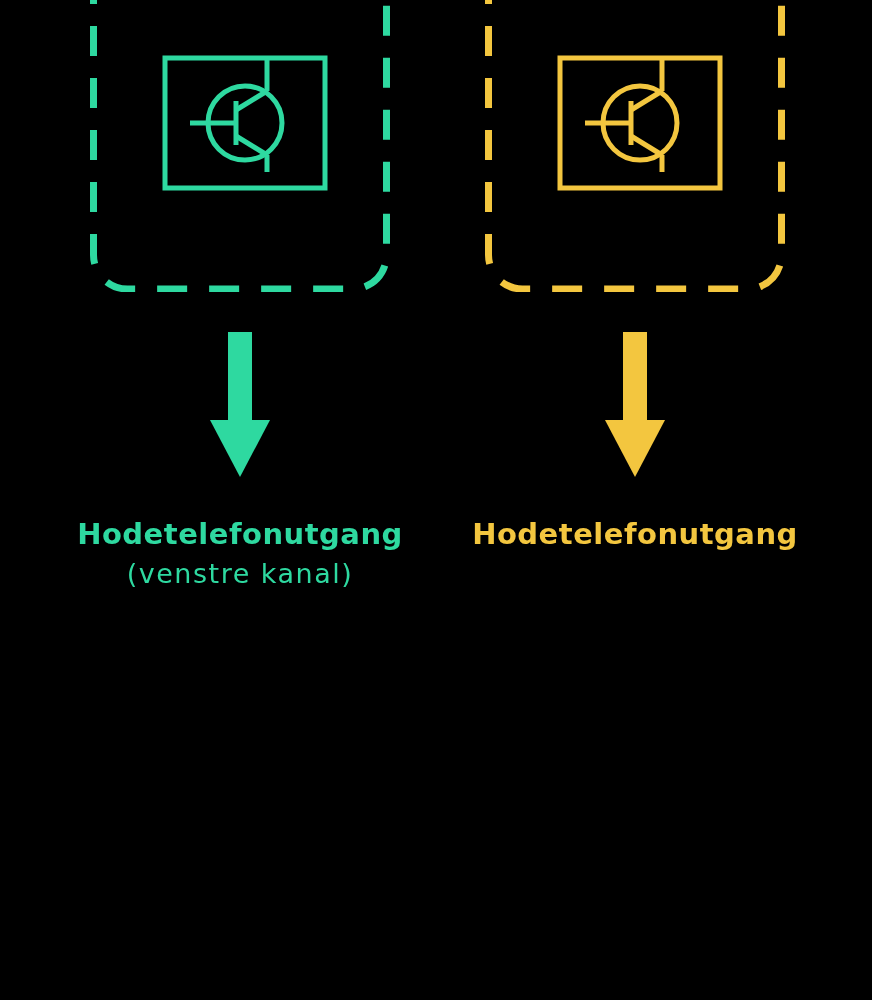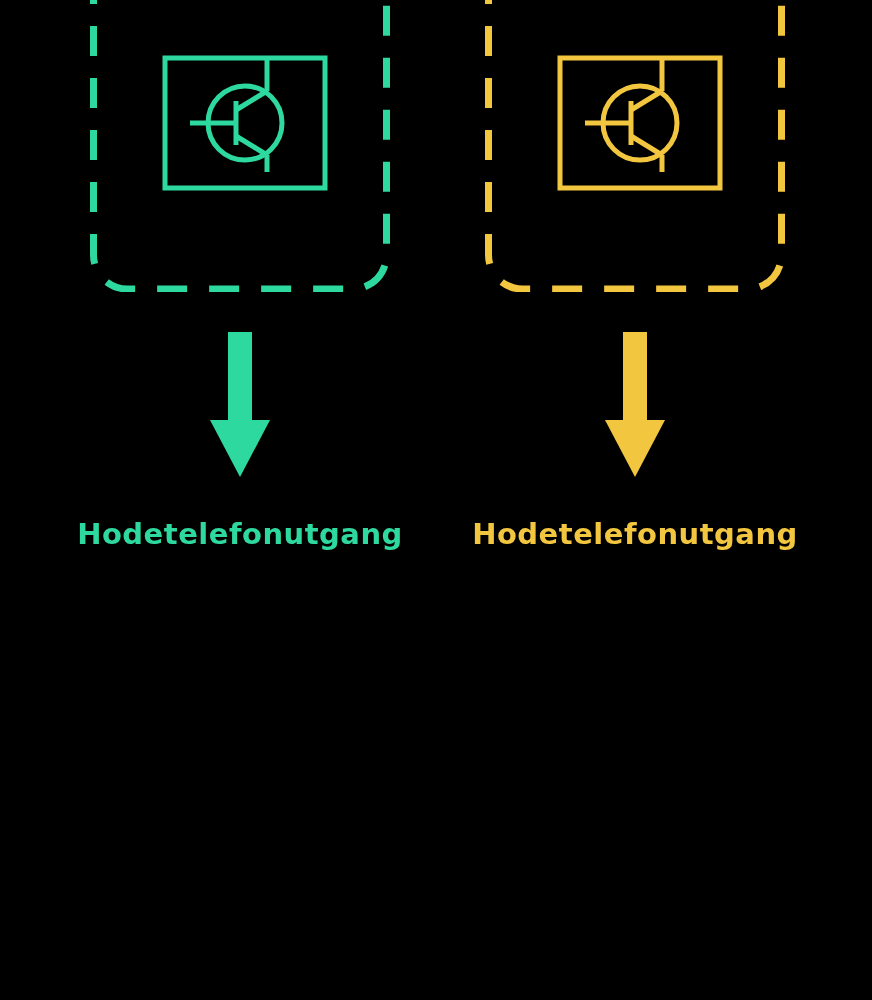--- a/index.html
+++ b/index.html
@@ -88,20 +88,21 @@
         <line class="stroke-line" x1="177" y1="155" x2="177" y2="172" stroke-width="5"></line>
       </g>
     </svg>
 
     <svg class="arrow-svg" viewBox="0 0 300 145">
       <rect class="fill-shape" x="138" y="0" width="24" height="92"></rect>
       <polygon class="fill-shape" points="120,88 180,88 150,145"></polygon>
     </svg>
 
     <div class="channel-title">Hodetelefonutgang</div>
+    <div class="channel-subtitle">(venstre kanal)</div>
   </div>
 
   <div class="channel-col pos-right" style="--ch-color: #F3C63F;">
 
     <svg class="module-box-svg" viewBox="0 0 300 292">
       <rect class="stroke-line" x="3.5" y="-62" width="293" height="351" rx="34" stroke-width="7" stroke-dasharray="30 22"></rect>
       <g>
         <rect class="stroke-line" x="75" y="58" width="160" height="130" stroke-width="5"></rect>
         <circle class="stroke-line" cx="155" cy="123" r="37" stroke-width="5"></circle>
         <line class="stroke-line" x1="146" y1="101" x2="146" y2="145" stroke-width="5"></line>

